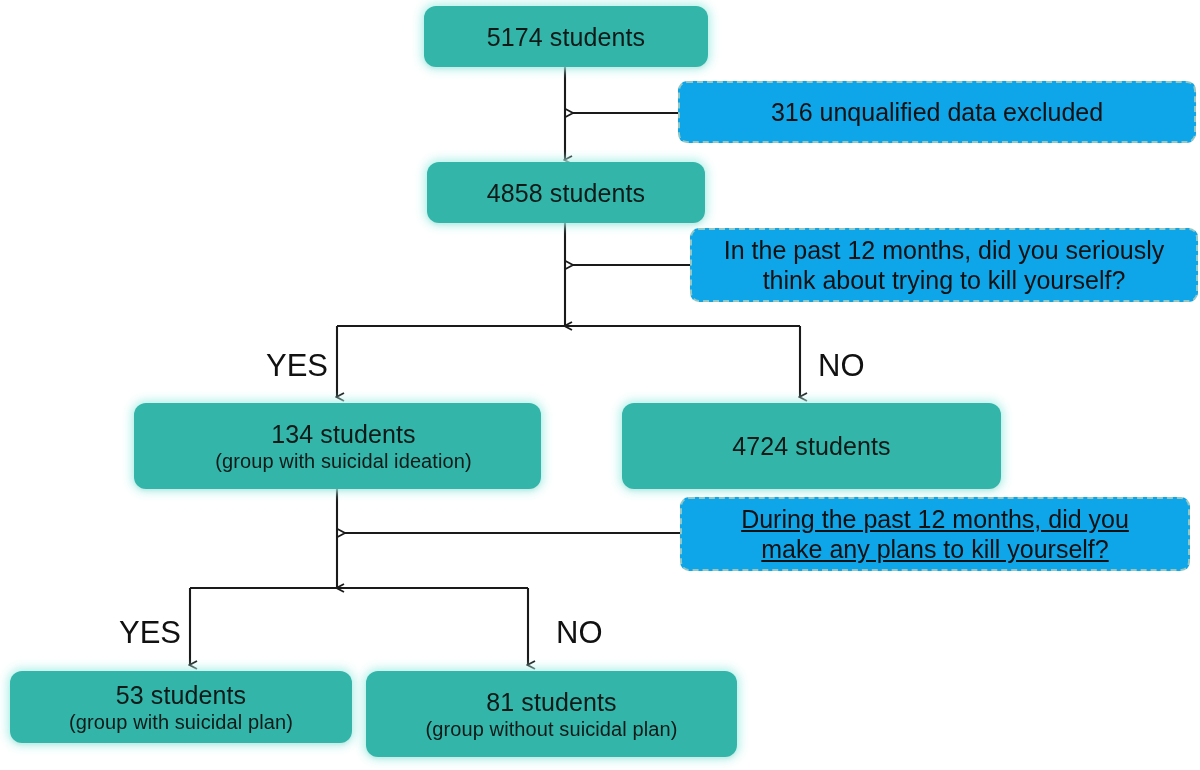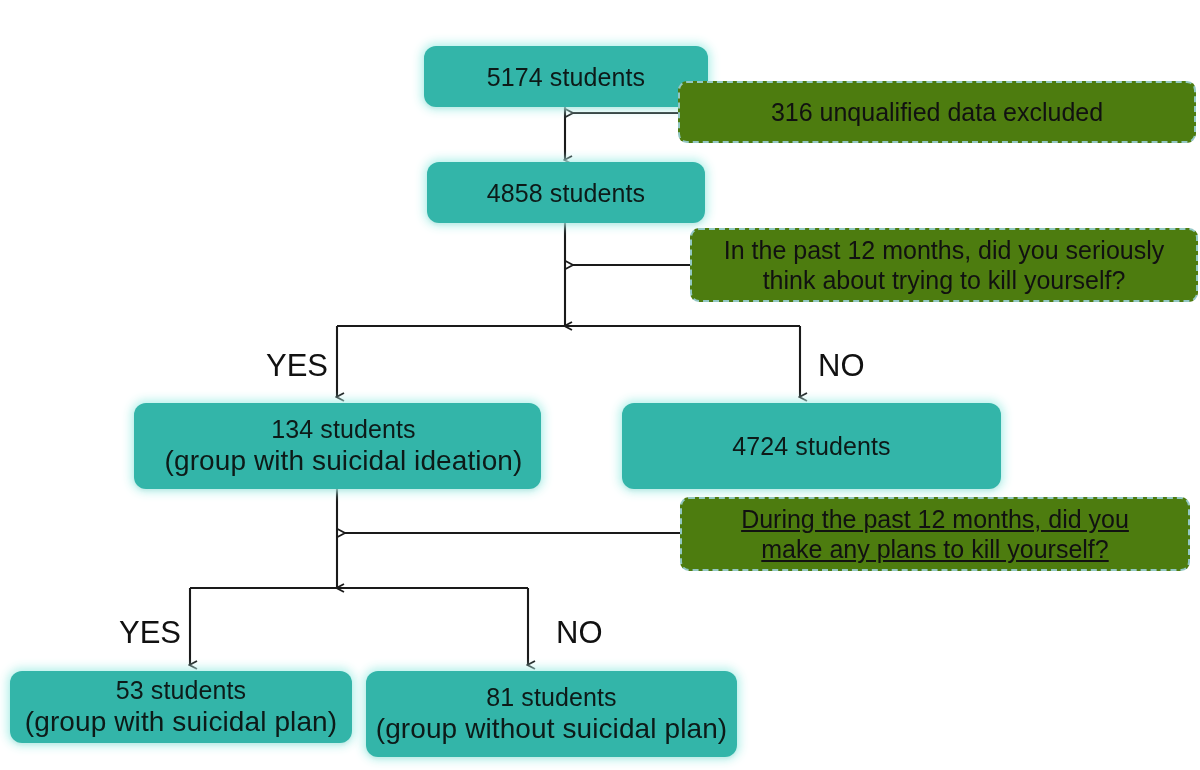--- a/index.html
+++ b/index.html
@@ -39,27 +39,27 @@
     flex-direction: column;
     align-items: center;
     justify-content: center;
     color: #0d1a18;
     font-size: 25px;
     line-height: 1.20;
     text-align: center;
     white-space: nowrap;
     letter-spacing: 0.1px;
   }
-  .node .l2 { font-size: 28px; }
+  .node .l2 { font-size: 20px; }
 
   
   .annot {
     position: absolute;
     box-sizing: border-box;
-    background: #4d7c0f;
+    background: #0ea5e9;
     border: 2px dashed #93c8c3;
     border-radius: 9px;
     display: flex;
     flex-direction: column;
     align-items: center;
     justify-content: center;
     color: #111111;
     font-size: 25px;
     line-height: 1.22;
     text-align: center;
@@ -111,21 +111,21 @@
       <line x1="680" y1="533" x2="345" y2="533" marker-end="url(#arrowleft)"></line>
 
       <line x1="190" y1="588" x2="528" y2="588"></line>
 
       <line x1="190" y1="588" x2="190" y2="665" marker-end="url(#arrowdown)"></line>
 
       <line x1="528" y1="588" x2="528" y2="665" marker-end="url(#arrowdown)"></line>
     </g>
   </svg>
 
-  <div class="node" style="left:424px; top:6px; width:284px; height:61px;margin-top:40px;">
+  <div class="node" style="left:424px; top:6px; width:284px; height:61px;">
     <span>5174 students</span>
   </div>
 
   <div class="node" style="left:427px; top:162px; width:278px; height:61px;">
     <span>4858 students</span>
   </div>
 
   <div class="node" style="left:134px; top:403px; width:407px; height:86px;padding-left:12px;">
     <span>134 students</span>
     <span class="l2">(group with suicidal ideation)</span>

